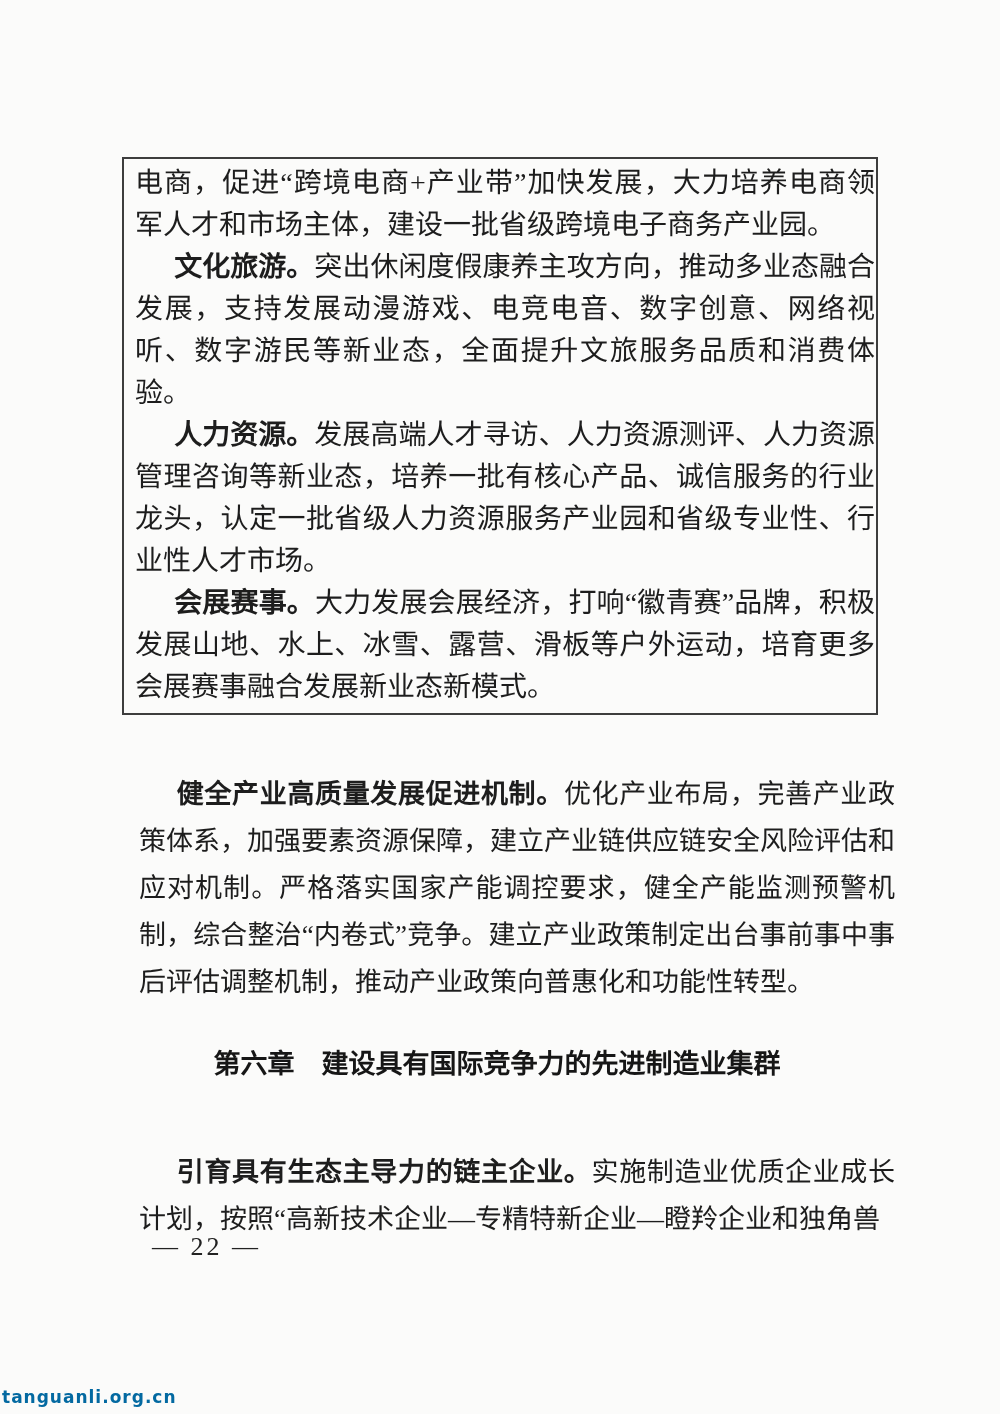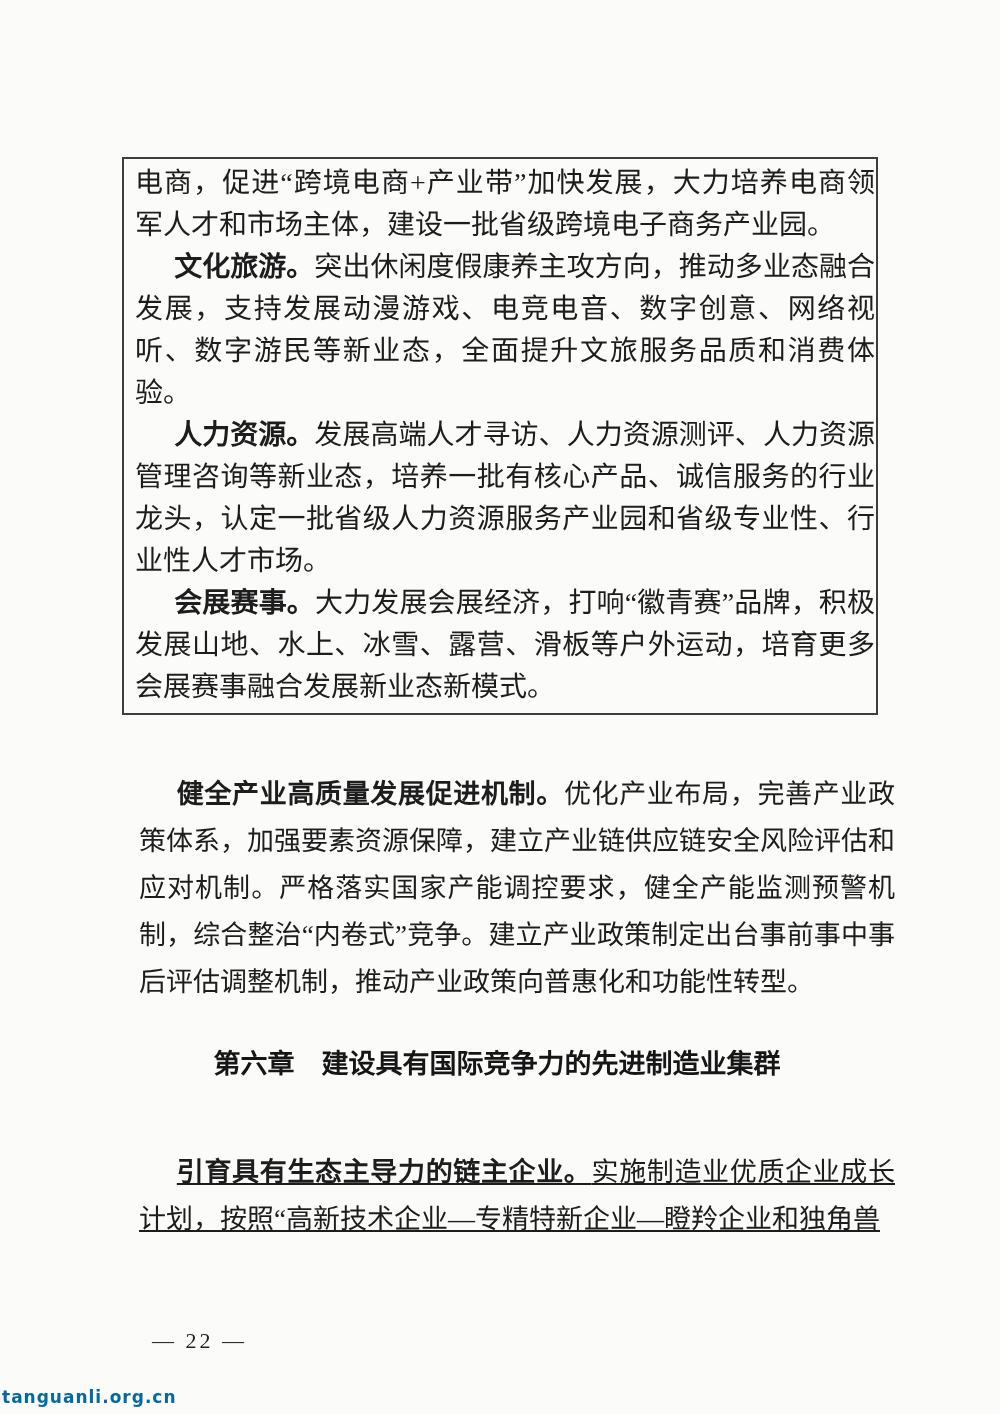--- a/index.html
+++ b/index.html
@@ -35,38 +35,38 @@
     position: absolute;
     left: 122px;
     width: 756px;
     margin: 17px;
     font-size: 27px;
     line-height: 47px;
     text-align: justify;
     text-indent: 1.4em;
   }
   #para-mechanism { top: 754px; }
-  #para-chain { top: 1132px; text-decoration: underline; }
+  #para-chain { top: 1132px; }
   .chapter {
     position: absolute;
     top: 1042px;
     left: 0;
     width: 994px;
     margin: 0;
     text-align: center;
     font-size: 27px;
     font-weight: 700;
     font-family: "Liberation Sans", "DejaVu Sans", sans-serif;
     color: #161616;
   }
   .footer {
     position: absolute;
-    top: 1328px;
+    top: 1232px;
     left: 152px;
-    font-size: 22px;
+    font-size: 26px;
     letter-spacing: 3px;
     color: #222;
     text-align: right;
   }
   .watermark {
     position: absolute;
     left: 2px;
     top: 1387px;
     font-family: "DejaVu Sans", sans-serif;
     font-weight: 700;

